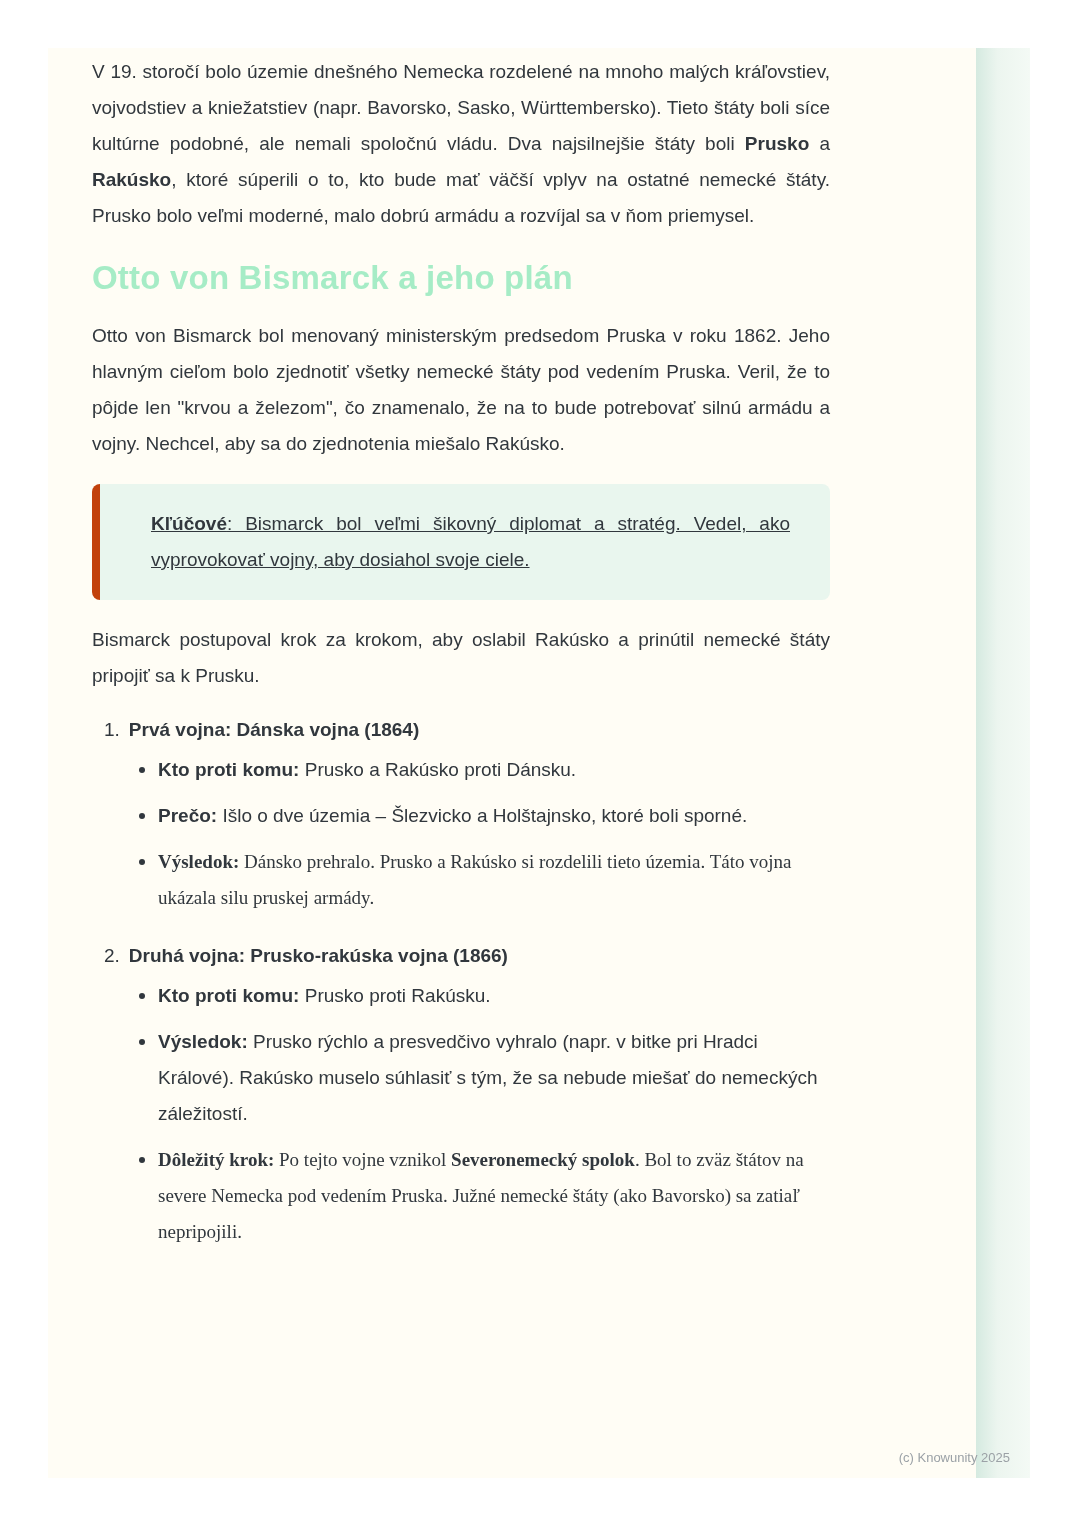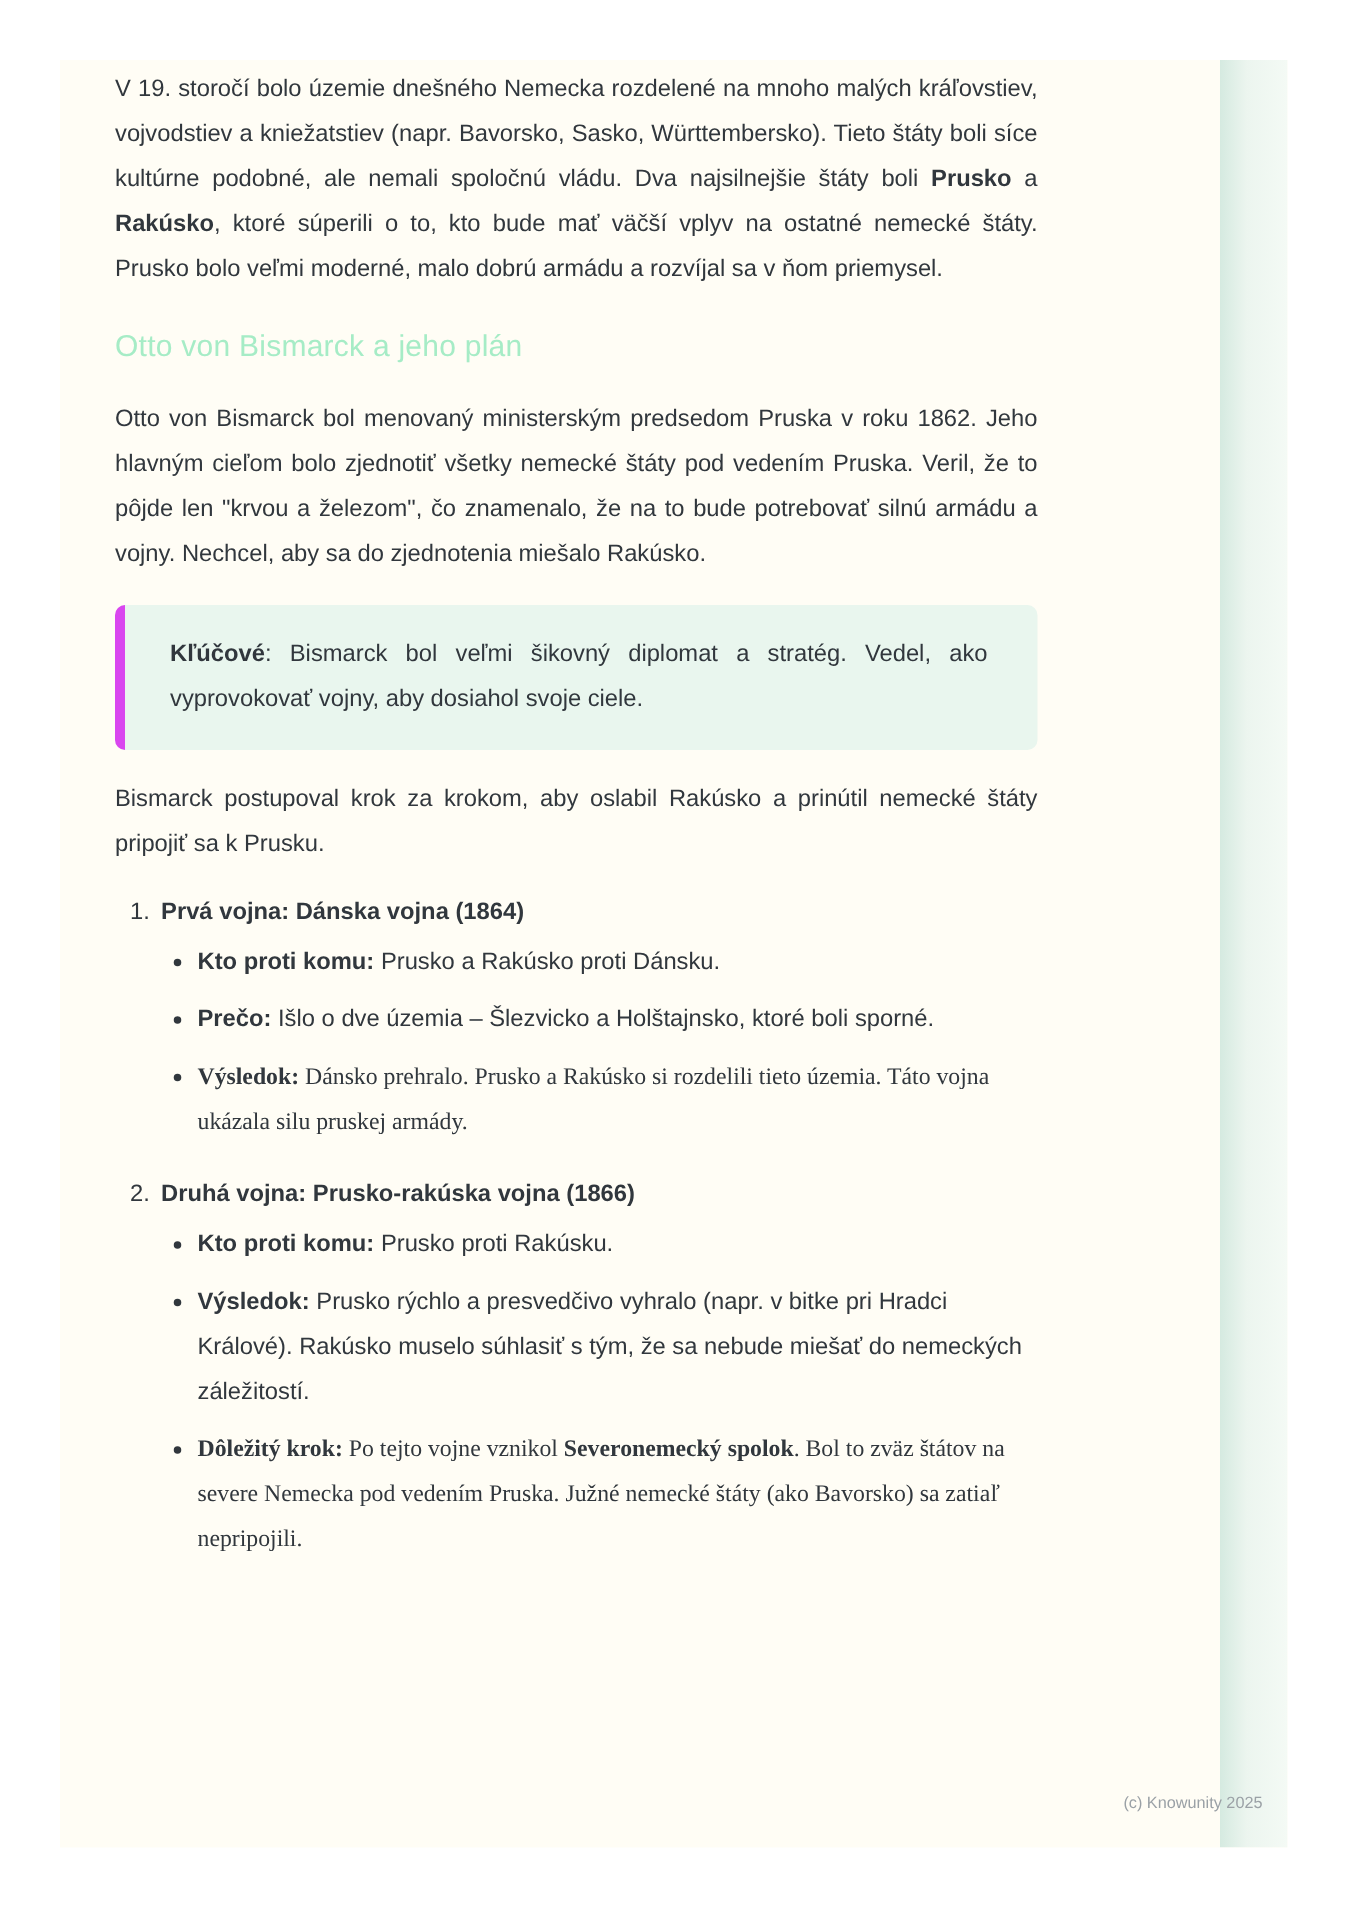--- a/index.html
+++ b/index.html
@@ -34,36 +34,37 @@
     padding-top: 6px;
     color: #31373d;
     font-size: 19px;
     line-height: 36px;
   }
   p { margin: 0; }
   .justify { text-align: justify; }
   .bold { font-weight: 700; }
   h2 {
     margin: 0;
-    font-size: 24px;
+    font-size: 33px;
     line-height: 36px;
-    font-weight: 400;
+    font-weight: 700;
     color: #a6ecc6;
     letter-spacing: 0.2px;
   }
   .h-first  { margin-top: 26px; }
   .h-second { margin-top: 32px; }
   .p-after-h { margin-top: 22px; }
   .callout {
     margin-top: 22px;
     background: #e9f6ee;
-    border-left: 8px solid #d946ef;
+    border-left: 8px solid #c2410c;
     border-radius: 8px;
-    padding: 22px 40px 22px 36px;
+    padding: 22px 40px 22px 51px;
     text-align: justify;
+    text-decoration: underline;
   }
   .wars { margin-top: 18px; }
   .war-item { padding-left: 12px; }
   .war-item + .war-item { margin-top: 22px; }
   .war-title-row { line-height: 36px; }
   .war-number { margin-right: 9px; }
   .bullets { margin-top: 4px; margin-left: 33px; }
   .bullet {
     position: relative;
     padding-left: 21px;
@@ -75,21 +76,21 @@
     left: 2px;
     top: 15px;
     width: 6px;
     height: 6px;
     border-radius: 50%;
     background: #31373d;
   }
   .footer {
     position: absolute;
     right: 20px;
-    bottom: 28px;
+    bottom: 12px;
     font-size: 13px;
     line-height: 16px;
     color: #9ba1a6;
   }
 </style>
 </head>
 <body>
 
 <div class="page">
   <div class="stripe"></div>

